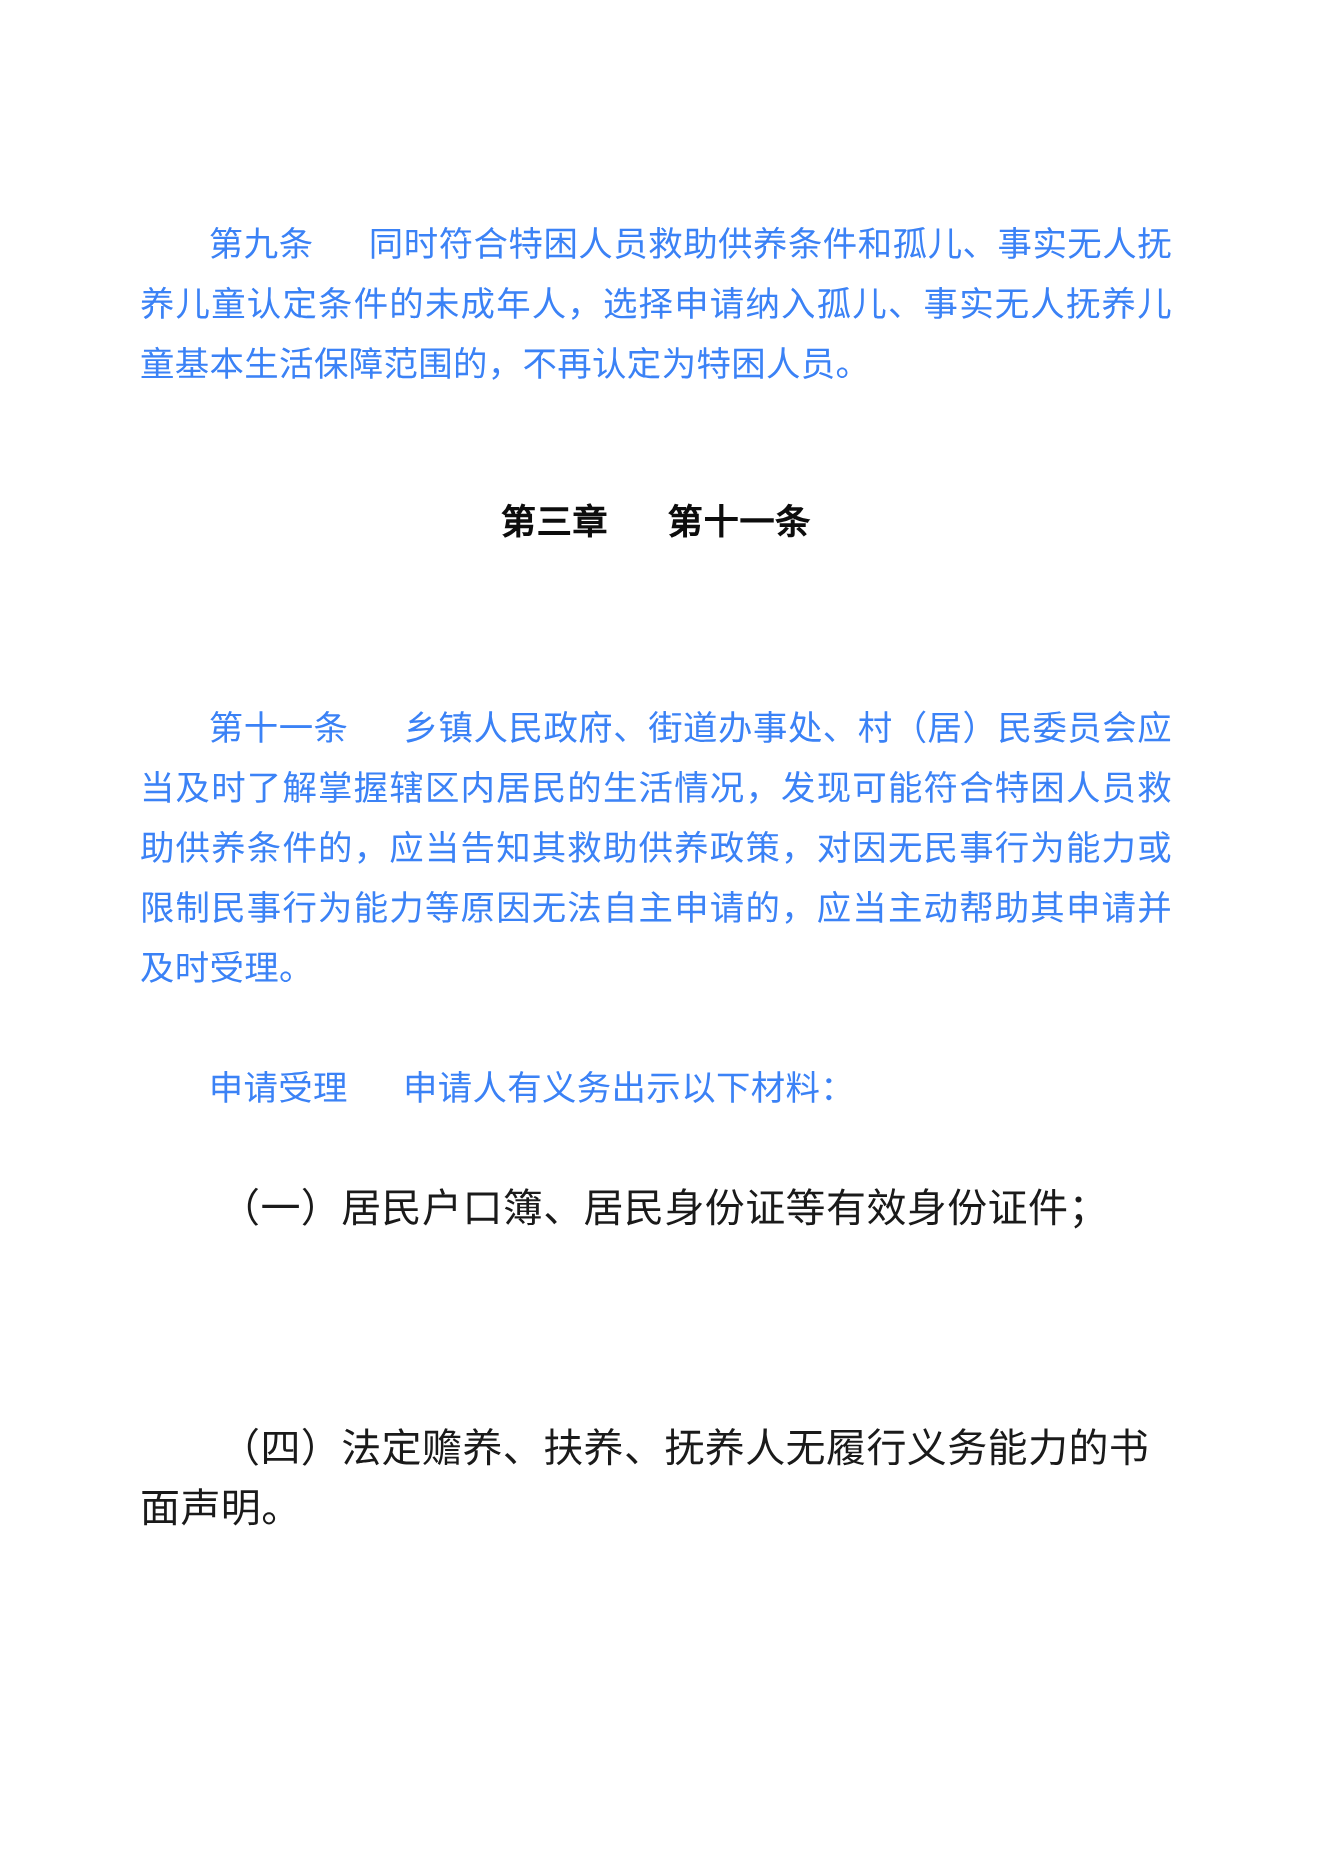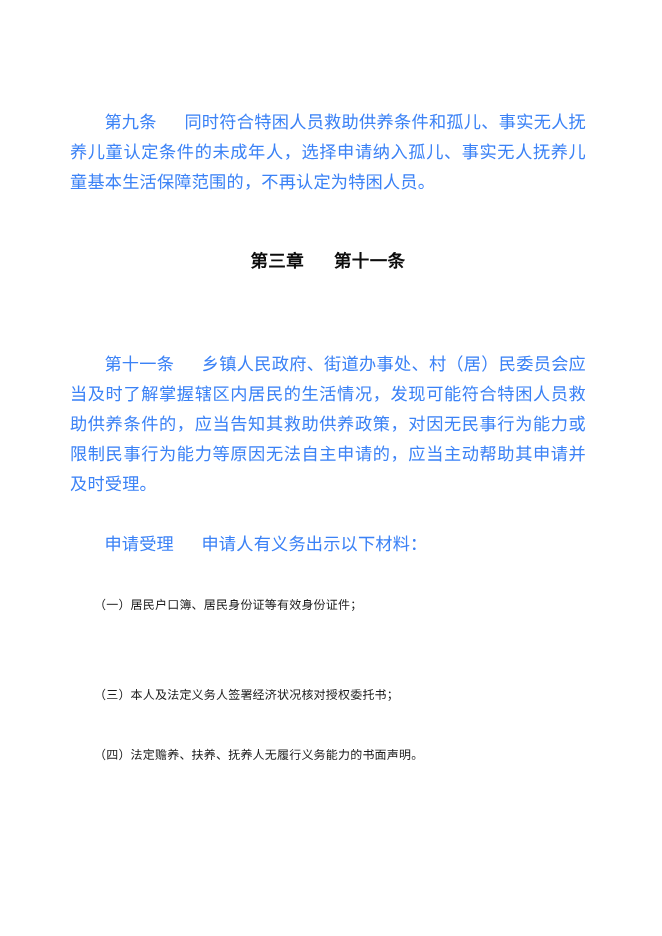--- a/index.html
+++ b/index.html
@@ -67,21 +67,21 @@
     letter-spacing: 0.4px;
   }
   .chapter-heading .ch-gap {
     display: inline-block;
     width: 1.7em;
   }
 
   
   .list-item {
     font-family: "Liberation Serif", "DejaVu Serif", serif;
-    font-size: 12px;
+    font-size: 20px;
     line-height: 30px;
     color: #1a1a1a;
     text-align: left;
     text-indent: 2em;
     margin: 0;
     letter-spacing: 0.2px;
   }
 
   
   .spacer-sm { height: 30px; }
@@ -111,19 +111,18 @@
 
     <p class="para"><span class="art-label">申请受理</span><span class="art-gap"></span><span>申请人有义务出示以下材料：</span></p>
 
     <div class="spacer-sm"></div>
 
     <p class="list-item">（一）居民户口簿、居民身份证等有效身份证件；</p>
     <div class="spacer-sm"></div>
 
     <div class="spacer-sm"></div>
 
-    <p class="list-item">（三）本人及法定义务人签署经济状况核对授权委托书；</p>
     <div class="spacer-sm"></div>
 
     <p class="list-item">（四）法定赡养、扶养、抚养人无履行义务能力的书面声明。</p>
 
   </div>
 </div>
 
 </body></html>

